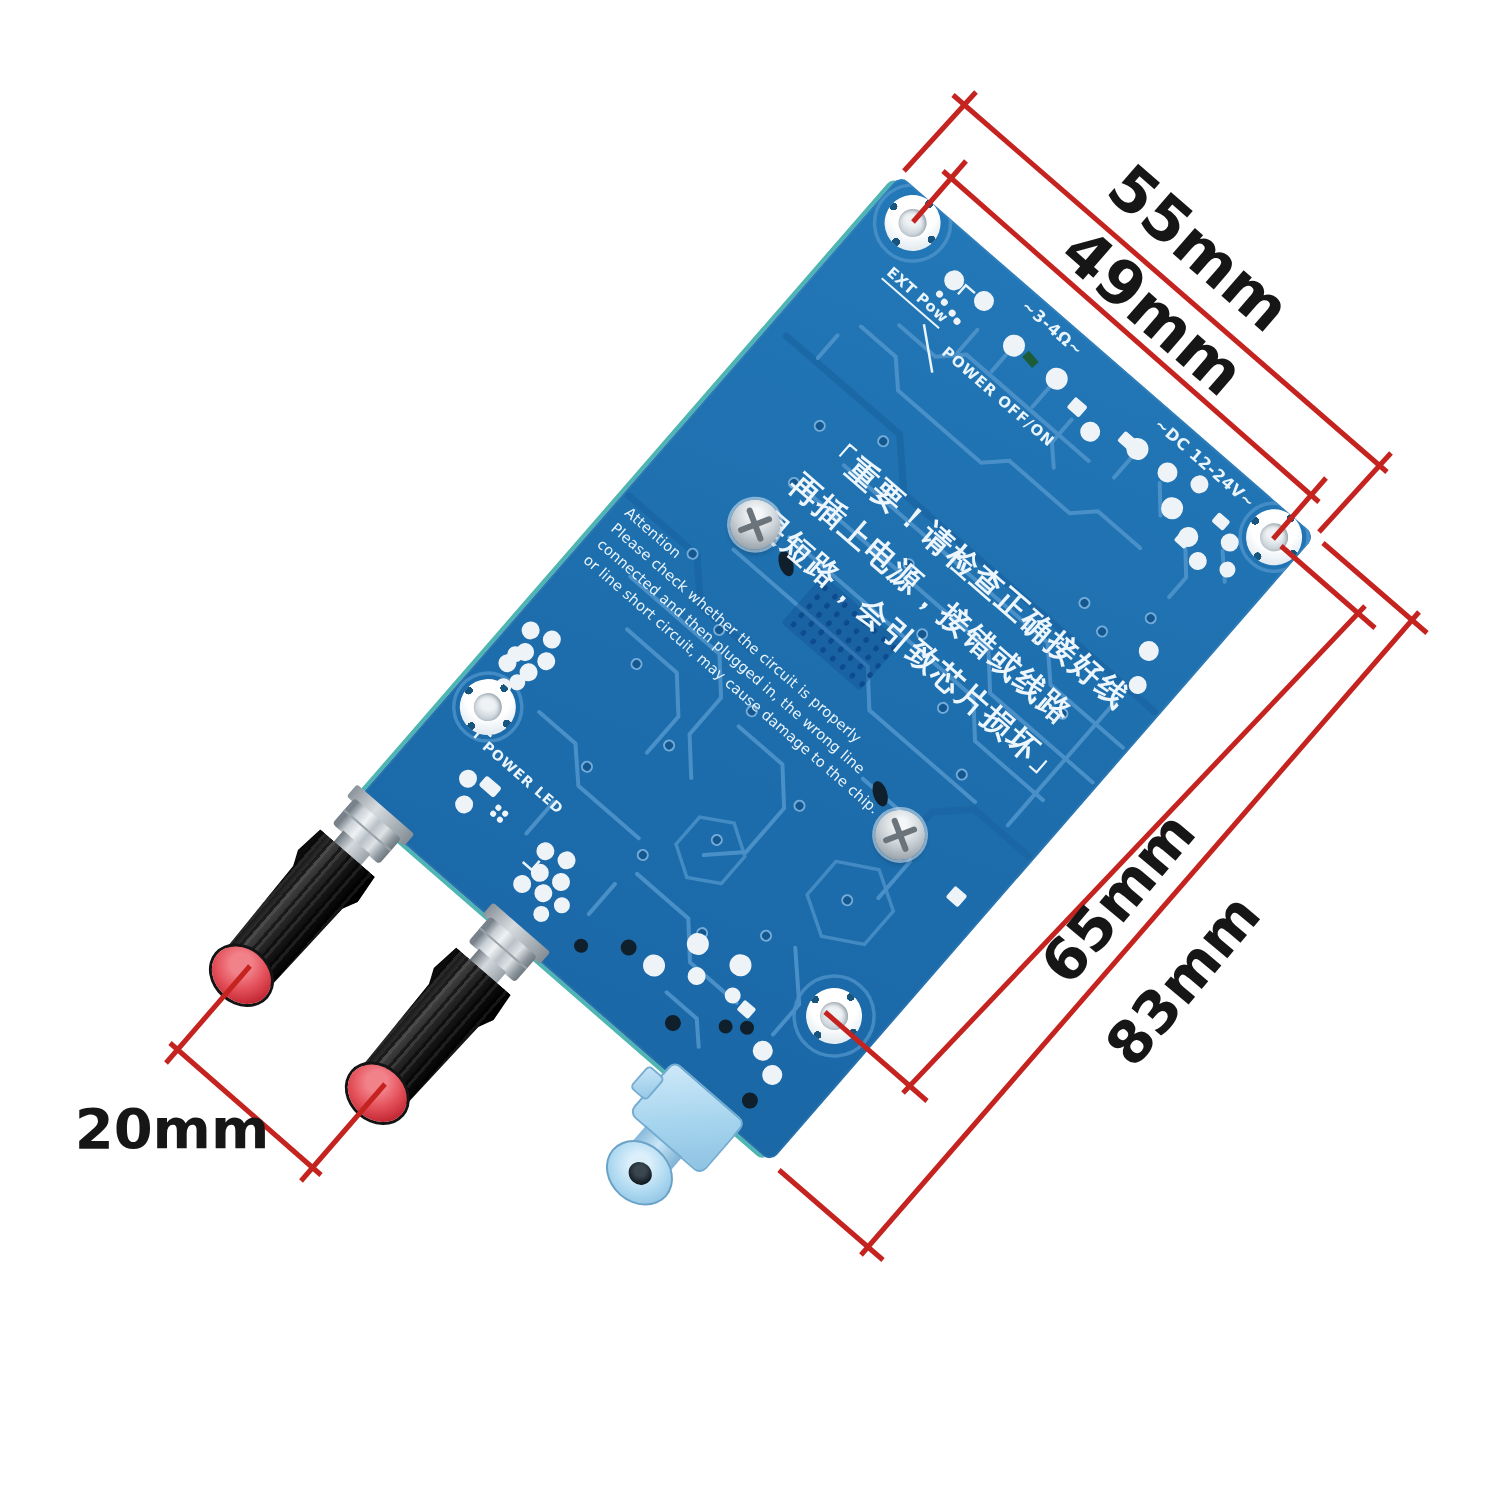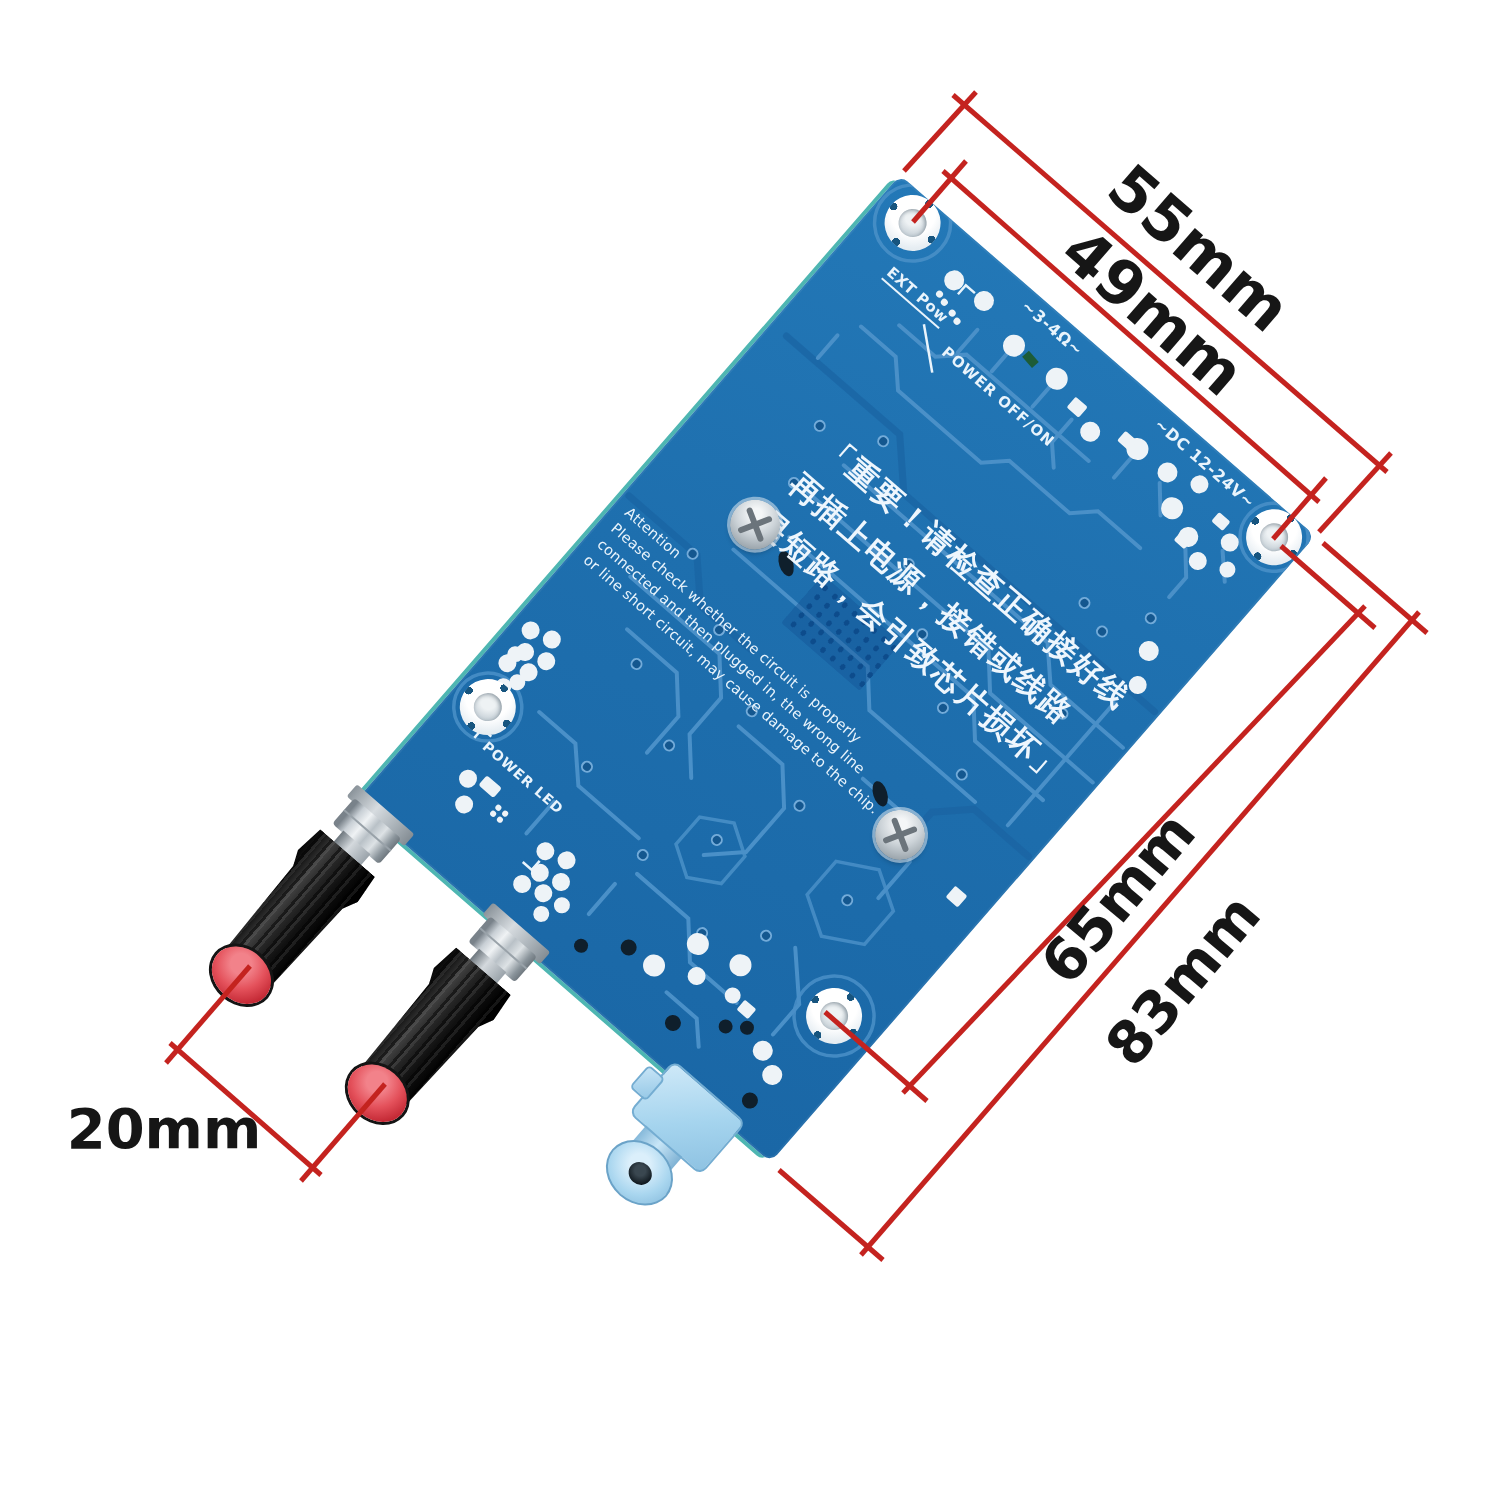--- a/index.html
+++ b/index.html
@@ -96,21 +96,21 @@
       box-shadow:0 0 0 3px #141414;}
 
   
   .dims{position:absolute;left:0;top:0;width:1500px;height:1500px;z-index:10;pointer-events:none;}
   .dim-label{position:absolute;color:#161616;font-weight:700;white-space:nowrap;z-index:11;
              transform:translate(-50%,-50%);}
   .dl-55{left:1199px;top:248px;font-size:62px;transform:translate(-50%,-50%) rotate(41deg);}
   .dl-49{left:1153px;top:312px;font-size:62px;transform:translate(-50%,-50%) rotate(41deg);}
   .dl-65{left:1118px;top:898px;font-size:58px;transform:translate(-50%,-50%) rotate(-50deg);}
   .dl-83{left:1183px;top:980px;font-size:58px;transform:translate(-50%,-50%) rotate(-50deg);}
-  .dl-20{left:164px;top:1128px;font-size:56px;}
+  .dl-20{left:172px;top:1128px;font-size:56px;}
 </style>
 </head>
 <body>
 
 <div class="scene">
 
   <div class="board">
 
     <svg class="traces" viewBox="0 0 550 830">
 

